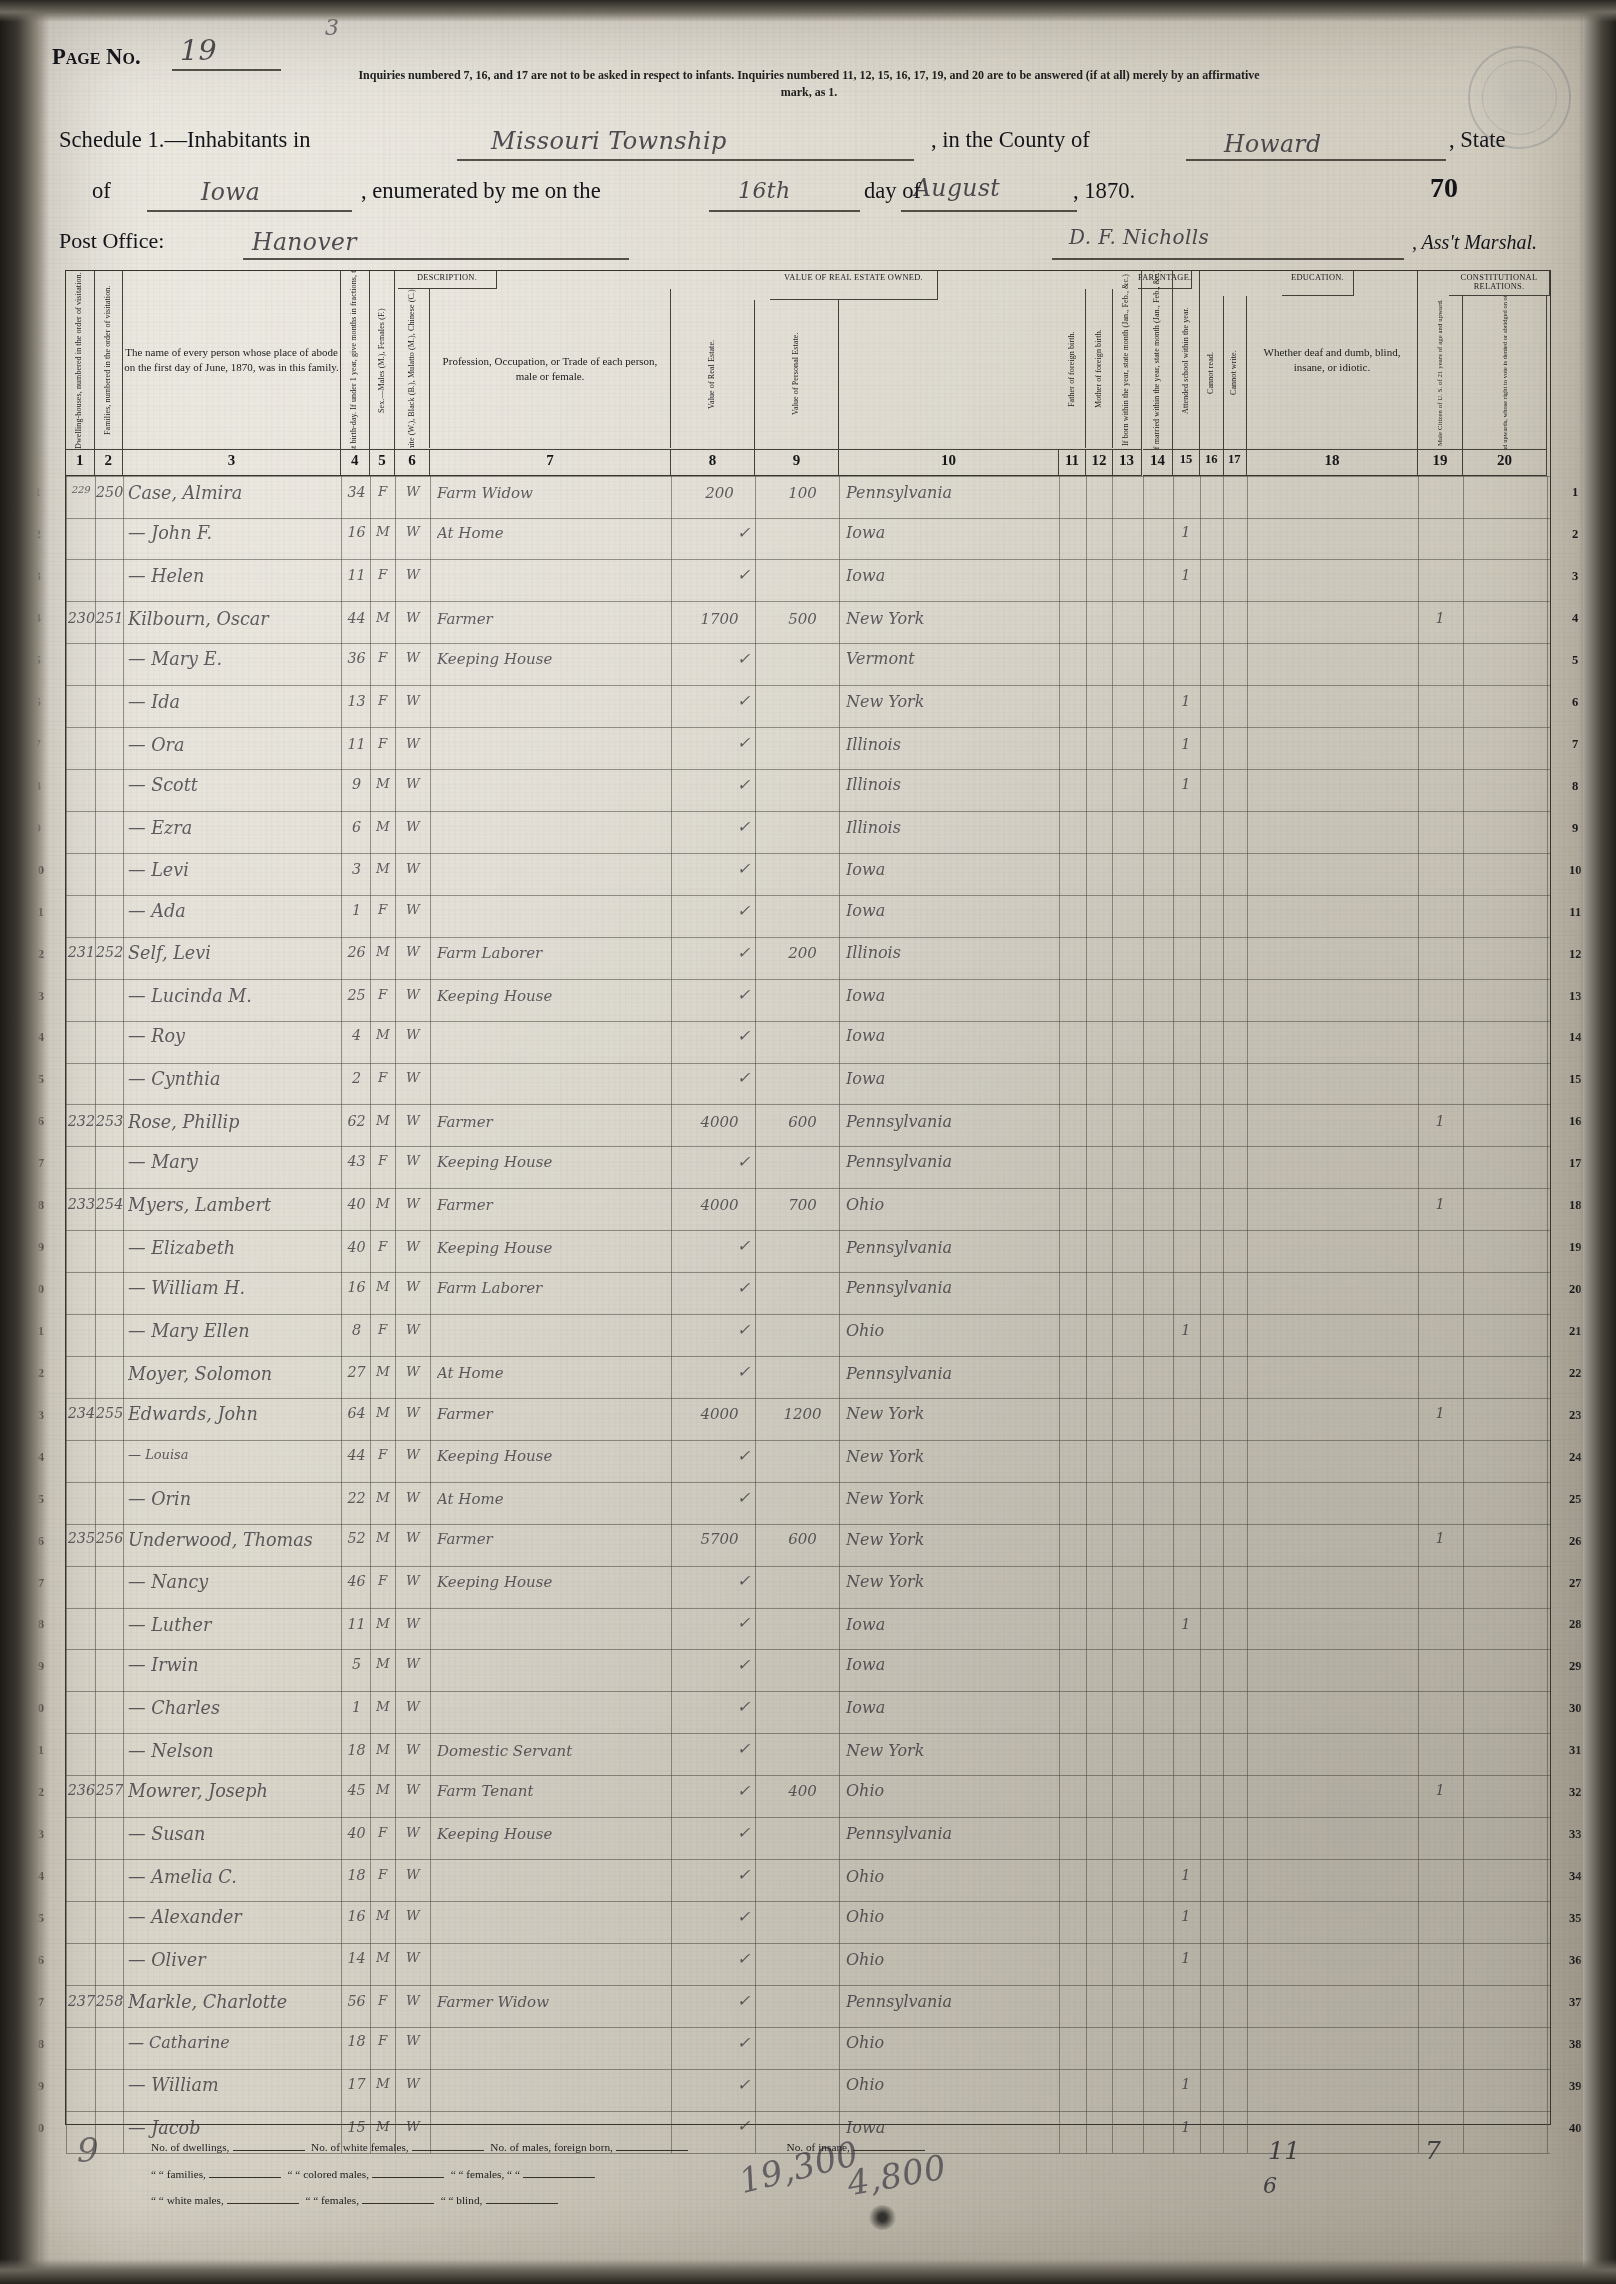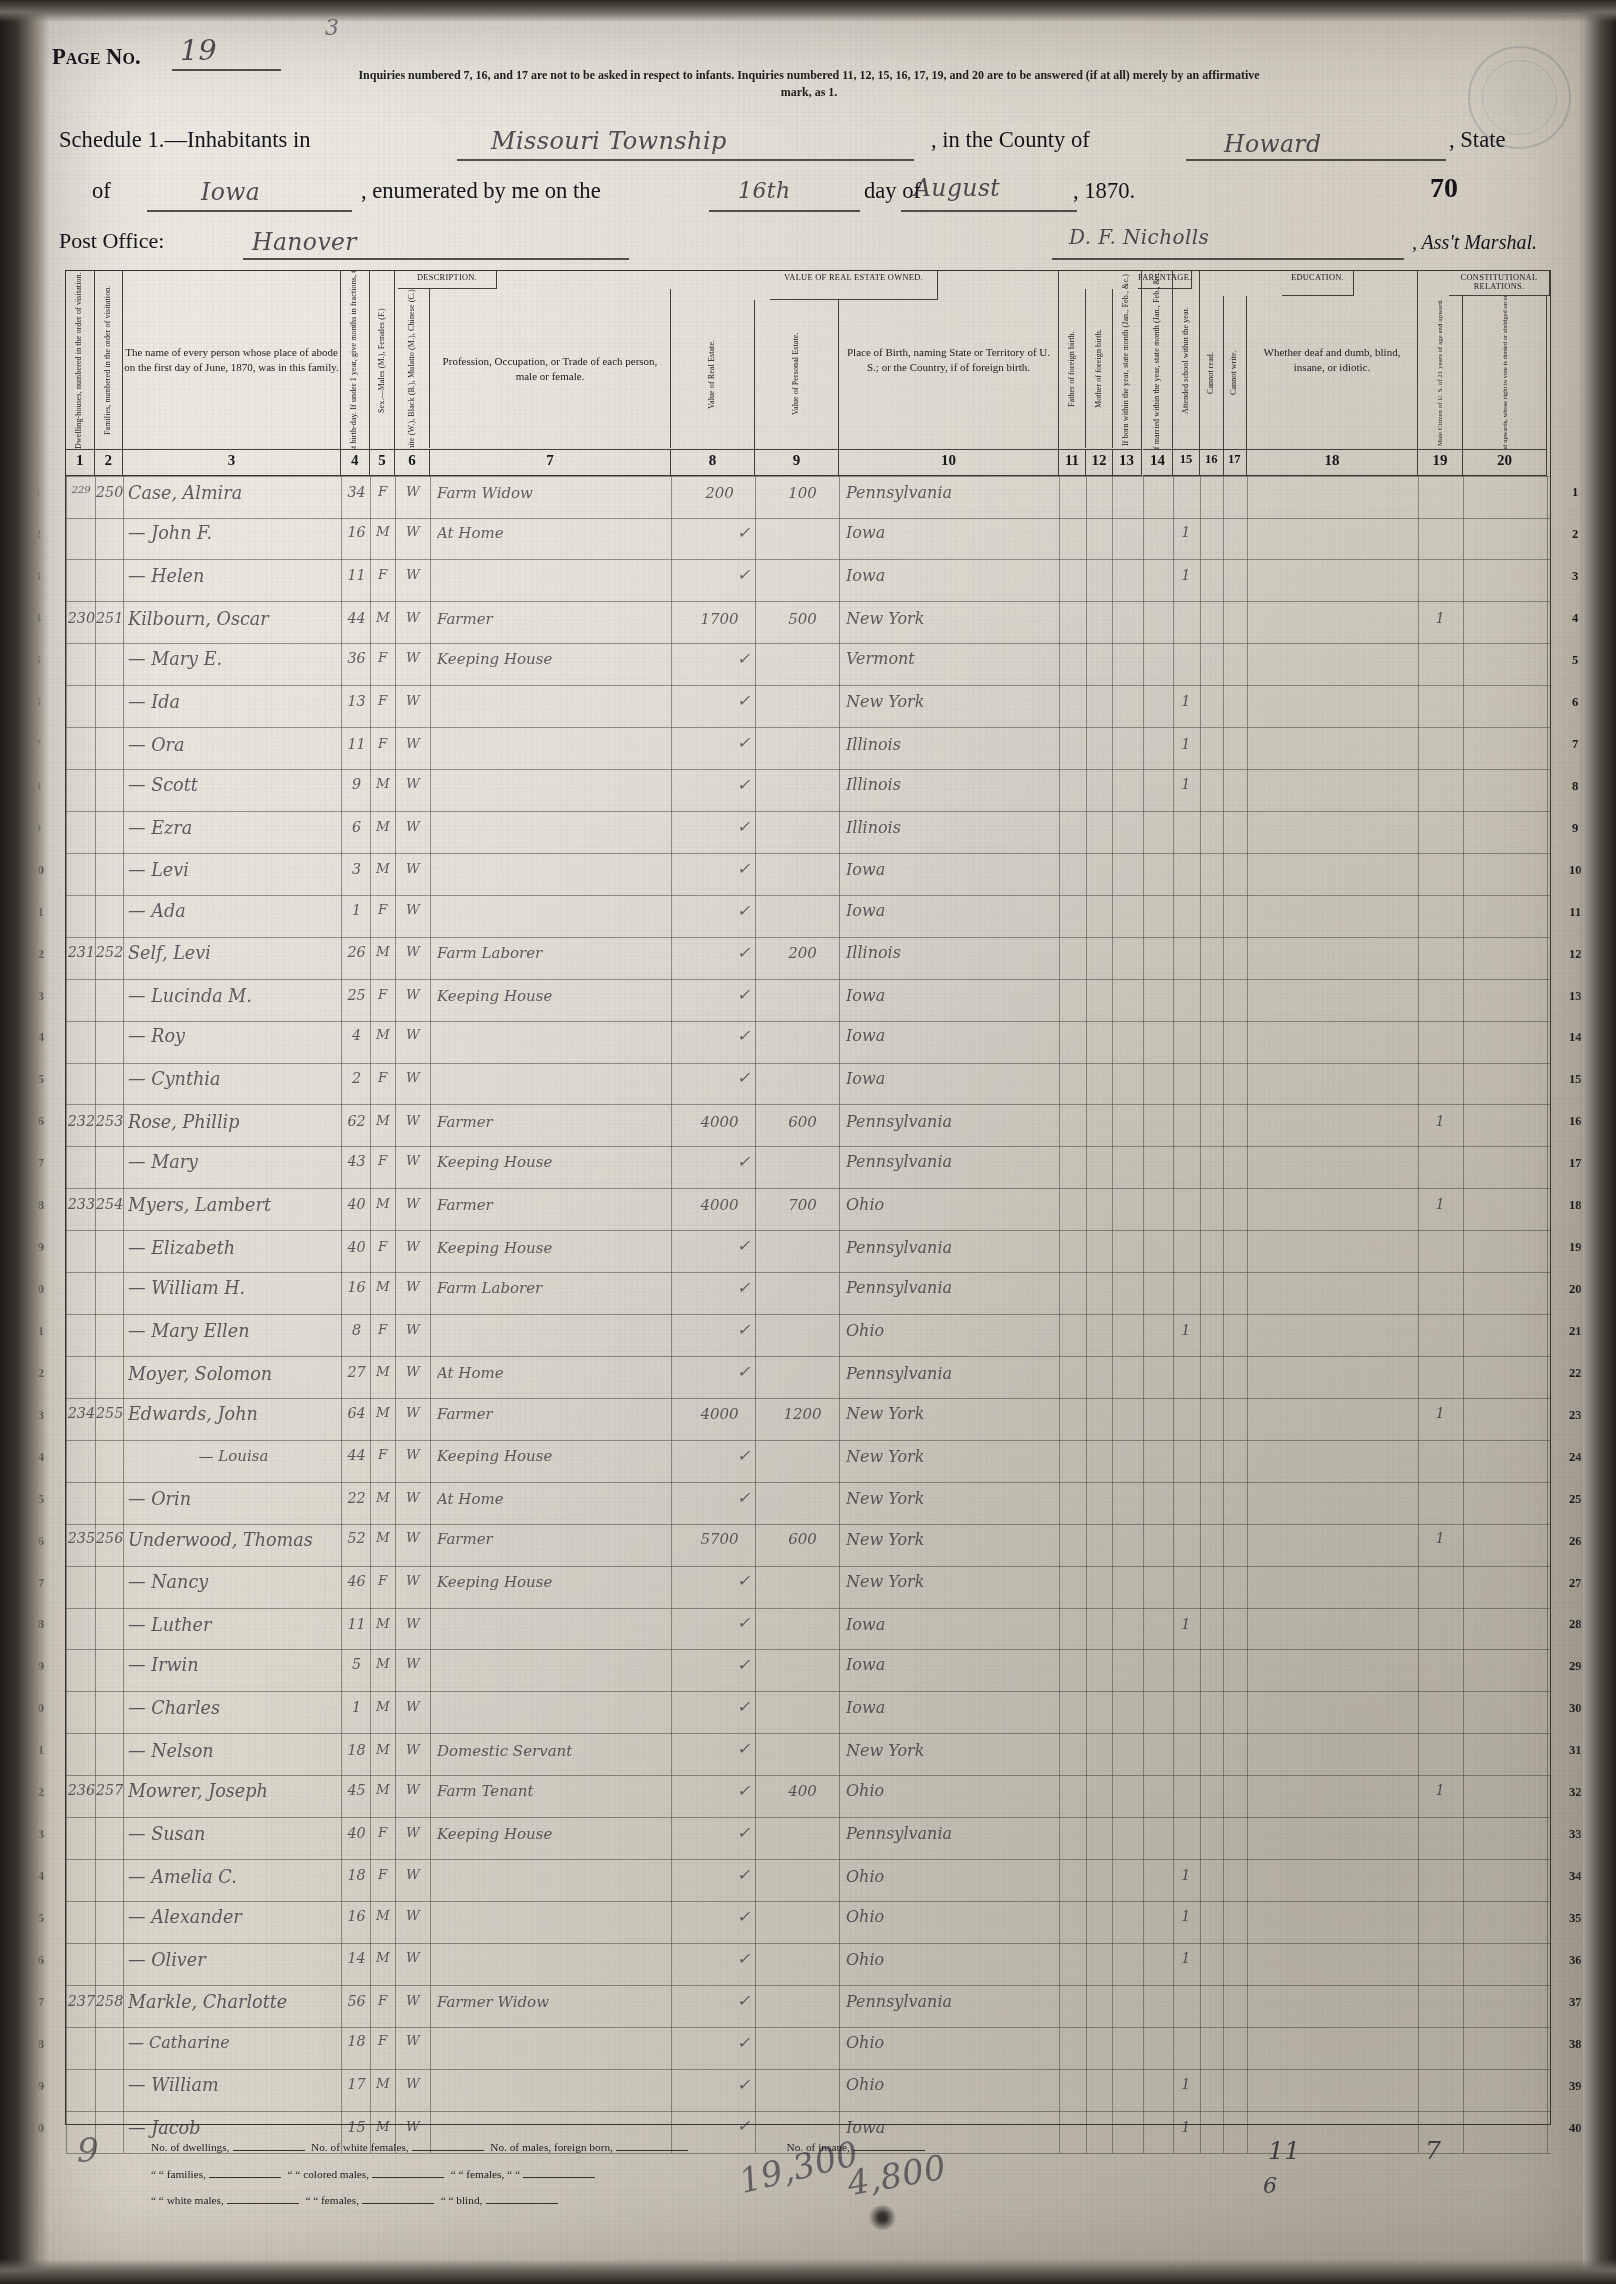--- a/index.html
+++ b/index.html
@@ -196,23 +196,20 @@
         <span class="vert">Color.—White (W.), Black (B.), Mulatto (M.), Chinese (C.), Indian (I.)</span>
       </div>
     <div class="colhdr" style="left:364px;top:18.4px;width:241px;height:159px;display:flex;align-items:center;">
         <span style="display:block;width:100%;font-size:11px;line-height:1.35;">Profession, Occupation, or Trade of each person, male or female.</span>
       </div>
     <div class="colhdr" style="left:605px;top:28.5px;width:84px;height:149px;">
         <span class="vert">Value of Real Estate.</span>
       </div>
     <div class="colhdr" style="left:689px;top:28.5px;width:84px;height:149px;">
         <span class="vert">Value of Personal Estate.</span>
-      </div>
-    <div class="colhdr" style="left:773px;top:0;width:220px;height:178px;display:flex;align-items:center;">
-        <span style="display:block;width:100%;font-size:11px;line-height:1.35;">Place of Birth, naming State or Territory of U. S.; or the Country, if of foreign birth.</span>
       </div>
     <div class="colhdr" style="left:993px;top:18.4px;width:27px;height:159px;">
         <span class="vert">Father of foreign birth.</span>
       </div>
     <div class="colhdr" style="left:1020px;top:18.4px;width:27px;height:159px;">
         <span class="vert">Mother of foreign birth.</span>
       </div>
     <div class="colhdr" style="left:1046px;top:0;width:30px;height:178px;">
         <span class="vert">If born within the year, state month (Jan., Feb., &amp;c.)</span>
       </div>
@@ -496,21 +493,21 @@
         <div class="cellwrite" style="left: 30px; top: 1134px; font-size: 14.3px; width: 27px; text-align: center; white-space: nowrap; overflow: hidden;">255</div>
         <div class="cellwrite" style="left: 62px; top: 1133px; font-size: 17.6px; width: 211px; text-align: left; white-space: nowrap; overflow: hidden;">Edwards, John</div>
         <div class="cellwrite" style="left: 277px; top: 1134px; font-size: 14.3px; width: 27px; text-align: center; white-space: nowrap; overflow: hidden;">64</div>
         <div class="cellwrite" style="left: 305px; top: 1134px; font-size: 13.4px; width: 23.5px; text-align: center; white-space: nowrap; overflow: hidden;">M</div>
         <div class="cellwrite" style="left: 330px; top: 1134px; font-size: 13.4px; width: 34px; text-align: center; white-space: nowrap; overflow: hidden;">W</div>
         <div class="cellwrite" style="left: 371px; top: 1134px; font-size: 15px; width: 233px; text-align: left; white-space: nowrap; overflow: hidden;">Farmer</div>
         <div class="cellwrite" style="left: 620px; top: 1134px; font-size: 15px; width: 67px; text-align: center; white-space: nowrap; overflow: hidden;">4000</div>
         <div class="cellwrite" style="left: 703px; top: 1134px; font-size: 15px; width: 67px; text-align: center; white-space: nowrap; overflow: hidden;">1200</div>
         <div class="cellwrite" style="left: 780px; top: 1133px; font-size: 16px; width: 210px; text-align: left; white-space: nowrap; overflow: hidden;">New York</div>
         <div class="cellwrite" style="left: 1353px; top: 1134px; font-size: 14.3px; width: 42px; text-align: center; white-space: nowrap; overflow: hidden;">1</div>
-        <div class="cellwrite" style="left: 62px; top: 1176px; font-size: 15px; width: 211px; text-align: center; white-space: nowrap; overflow: hidden;">— Louisa</div>
+        <div class="cellwrite" style="left: 62px; top: 1176px; font-size: 13px; width: 211px; text-align: left; white-space: nowrap; overflow: hidden;">— Louisa</div>
         <div class="cellwrite" style="left: 277px; top: 1176px; font-size: 14.3px; width: 27px; text-align: center; white-space: nowrap; overflow: hidden;">44</div>
         <div class="cellwrite" style="left: 305px; top: 1176px; font-size: 13.4px; width: 23.5px; text-align: center; white-space: nowrap; overflow: hidden;">F</div>
         <div class="cellwrite" style="left: 330px; top: 1176px; font-size: 13.4px; width: 34px; text-align: center; white-space: nowrap; overflow: hidden;">W</div>
         <div class="cellwrite" style="left: 371px; top: 1176px; font-size: 15px; width: 233px; text-align: left; white-space: nowrap; overflow: hidden;">Keeping House</div>
         <div class="cellwrite" style="left: 780px; top: 1176px; font-size: 16px; width: 210px; text-align: left; white-space: nowrap; overflow: hidden;">New York</div>
         <div class="tick" style="left: 671px; top: 1175px; font-size: 16px;">✓</div>
         <div class="cellwrite" style="left: 62px; top: 1218px; font-size: 17.6px; width: 211px; text-align: left; white-space: nowrap; overflow: hidden;">— Orin</div>
         <div class="cellwrite" style="left: 277px; top: 1219px; font-size: 14.3px; width: 27px; text-align: center; white-space: nowrap; overflow: hidden;">22</div>
         <div class="cellwrite" style="left: 305px; top: 1219px; font-size: 13.4px; width: 23.5px; text-align: center; white-space: nowrap; overflow: hidden;">M</div>
         <div class="cellwrite" style="left: 330px; top: 1219px; font-size: 13.4px; width: 34px; text-align: center; white-space: nowrap; overflow: hidden;">W</div>

